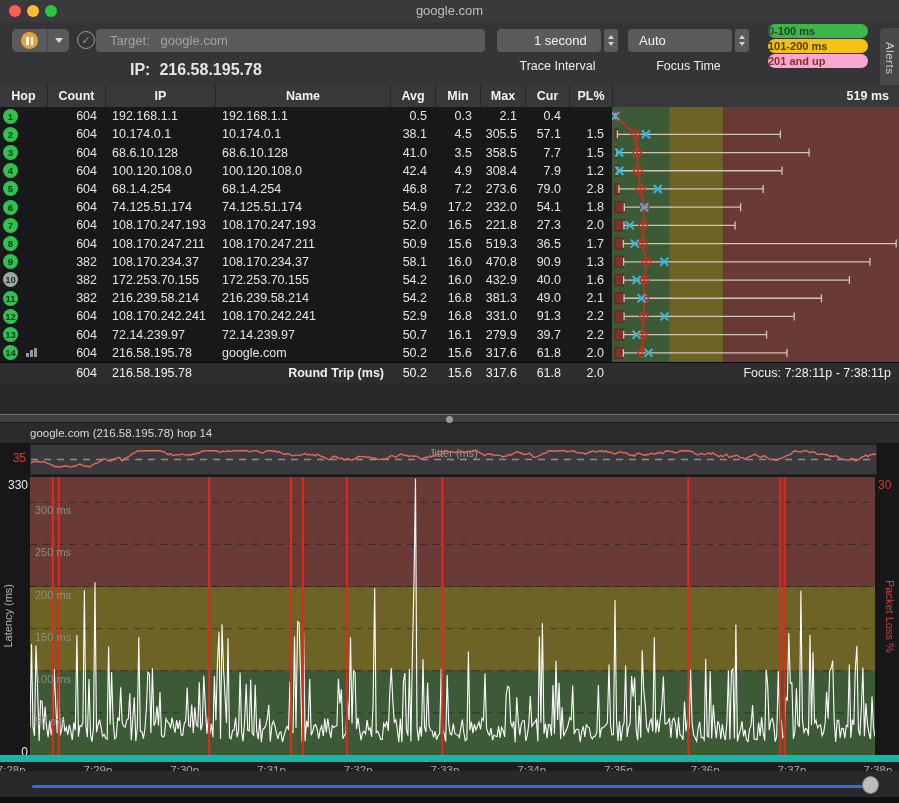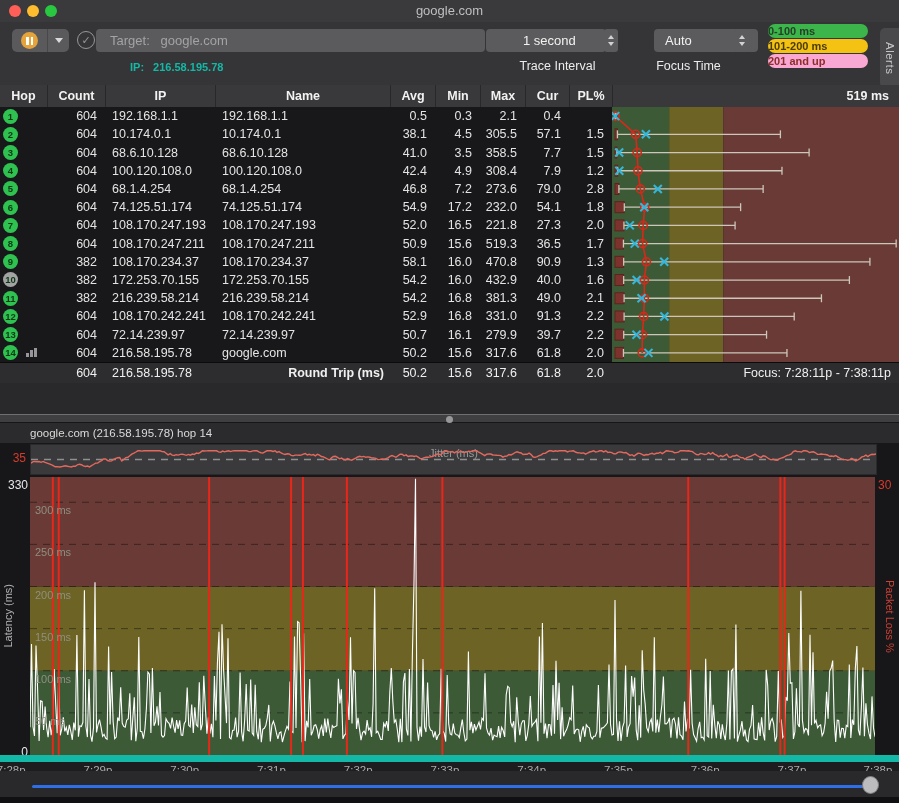--- a/index.html
+++ b/index.html
@@ -22,29 +22,29 @@
   .pausecirc{width:17px;height:17px;border-radius:50%;background:#e5a33c;display:flex;align-items:center;justify-content:center;gap:2px;}
   .pausecirc i{display:block;width:2.5px;height:8px;background:#fff;}
   .chev-d{width:0;height:0;border-left:4px solid transparent;border-right:4px solid transparent;border-top:5px solid #d9d9db;}
   .checkbtn{left:77px;top:9px;width:18px;height:18px;border:1.5px solid #97979b;border-radius:50%;
             color:#97979b;font-size:11px;line-height:17px;text-align:center;box-sizing:border-box;}
   .target{left:96px;top:7px;width:389px;height:23px;background:#5b5b5d;border:none;border-radius:4px;
           color:#e8e8e8;font-size:13px;padding:0 0 0 14px;box-sizing:border-box;outline:none;font-family:inherit;}
   .target::placeholder{color:#a3a3a5;}
   .sel{top:7px;height:23px;background:#5b5b5d;border-radius:4px;color:#f2f2f2;font-size:13px;
        line-height:23px;padding-left:11px;box-sizing:border-box;}
-  .sel1{left:486px;width:120px;padding-left:37px;} .sel2{left:628px;width:104px;margin-left:26px;}
+  .sel1{left:497px;width:104px;padding-left:37px;} .sel2{left:628px;width:104px;}
   .stepper{top:7px;width:14px;height:23px;background:#5b5b5d;border-radius:3px;display:flex;flex-direction:column;
            align-items:center;justify-content:center;gap:3px;}
   .step1{left:604px;} .step2{left:735px;}
   .tri-u{width:0;height:0;border-left:3.5px solid transparent;border-right:3.5px solid transparent;border-bottom:4.5px solid #d2d2d4;}
   .tri-d{width:0;height:0;border-left:3.5px solid transparent;border-right:3.5px solid transparent;border-top:4.5px solid #d2d2d4;}
   .ctl-label{top:37px;height:16px;text-align:center;color:#ececec;font-size:12.5px;}
   .lab1{left:497px;width:121px;} .lab2{left:628px;width:121px;}
-  .iprow{left:130px;top:39px;height:16px;color:#14b8a6;font-size:11px;font-weight:600;display:flex;gap:9px;}
+  .iprow{left:130px;top:39px;height:16px;color:#e5e5e5;font-size:16px;font-weight:600;display:flex;gap:9px;}
   .legend{left:768px;top:2px;width:100px;display:flex;flex-direction:column;gap:1px;}
   .pill{height:14px;border-radius:8px;font-size:11px;font-weight:600;line-height:14px;}
   .alertstab{left:880px;top:6px;width:19px;height:60px;background:#49494b;border-radius:5px 0 0 5px;
              display:flex;align-items:center;justify-content:center;}
   .alertstab span{writing-mode:vertical-rl;color:#c6c6c8;font-size:11.5px;letter-spacing:.5px;}
 
   
   .grid{display:grid;grid-template-columns:47px 58px 110px 175px 45px 45px 45px 44px 43px 1fr;}
   .thead{left:0;top:85px;width:899px;height:22px;background:#39393b;border-bottom:1px solid #0c0c0c;
          font-size:12.5px;font-weight:600;color:#f2f2f2;line-height:22px;}

